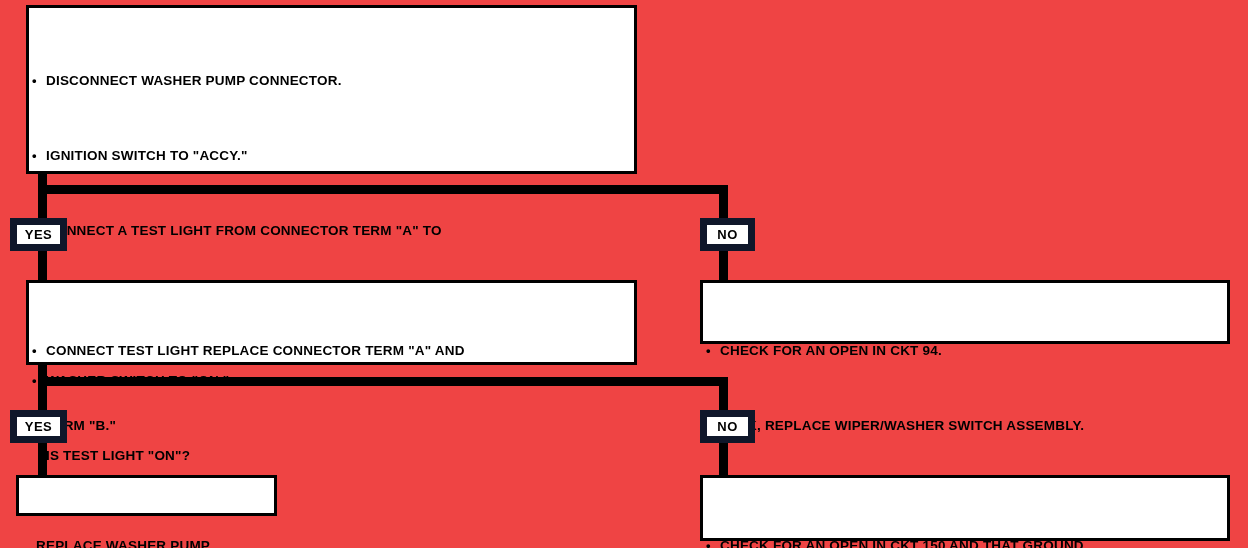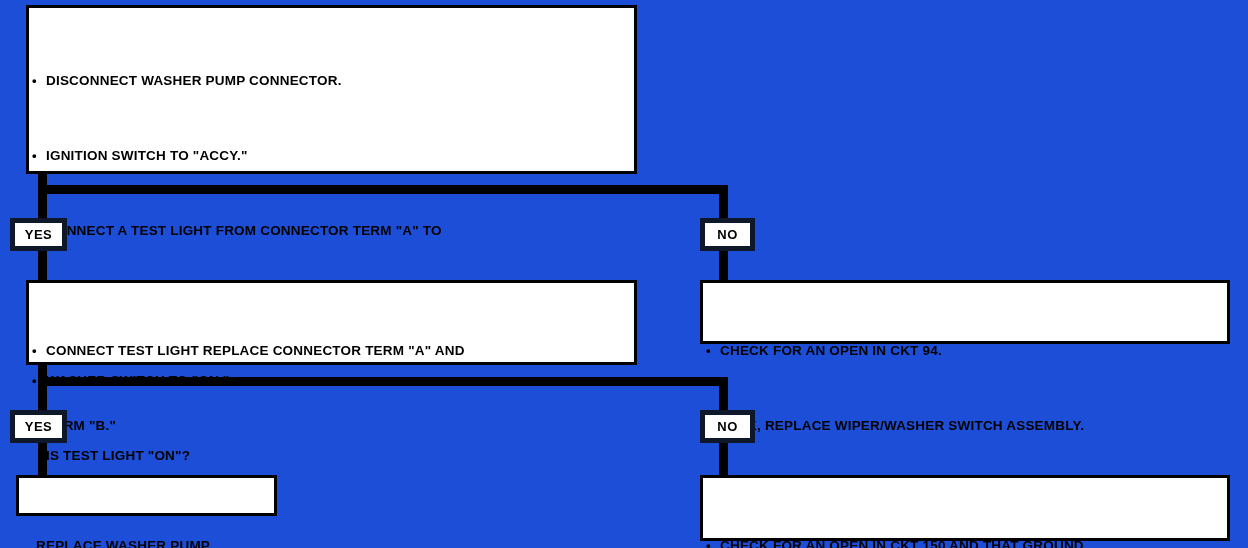--- a/index.html
+++ b/index.html
@@ -4,21 +4,21 @@
 <style>
   html, body {
     margin: 0;
     padding: 0;
     background: #ffffff;
   }
   #diagram {
     position: relative;
     width: 1248px;
     height: 548px;
-    background: #1d4ed8;
+    background: #ef4444;
     font-family: "Liberation Sans", sans-serif;
     overflow: hidden;
   }
   .node {
     position: absolute;
     box-sizing: border-box;
     border: 3px solid #000000;
     background: #ffffff;
   }
   .node-text {
@@ -45,21 +45,21 @@
   }
   .cont-line {
     padding-left: 14px;
   }
   .plain-line {
     padding-left: 14px;
   }
   .decision {
     position: absolute;
     box-sizing: border-box;
-    border: 5px solid #0f172a;
+    border: 7px solid #0f172a;
     background: #ffffff;
     display: flex;
     align-items: center;
     justify-content: center;
     font-size: 13px;
     font-weight: bold;
     color: #000000;
     letter-spacing: 0.5px;
   }
   .wire {

